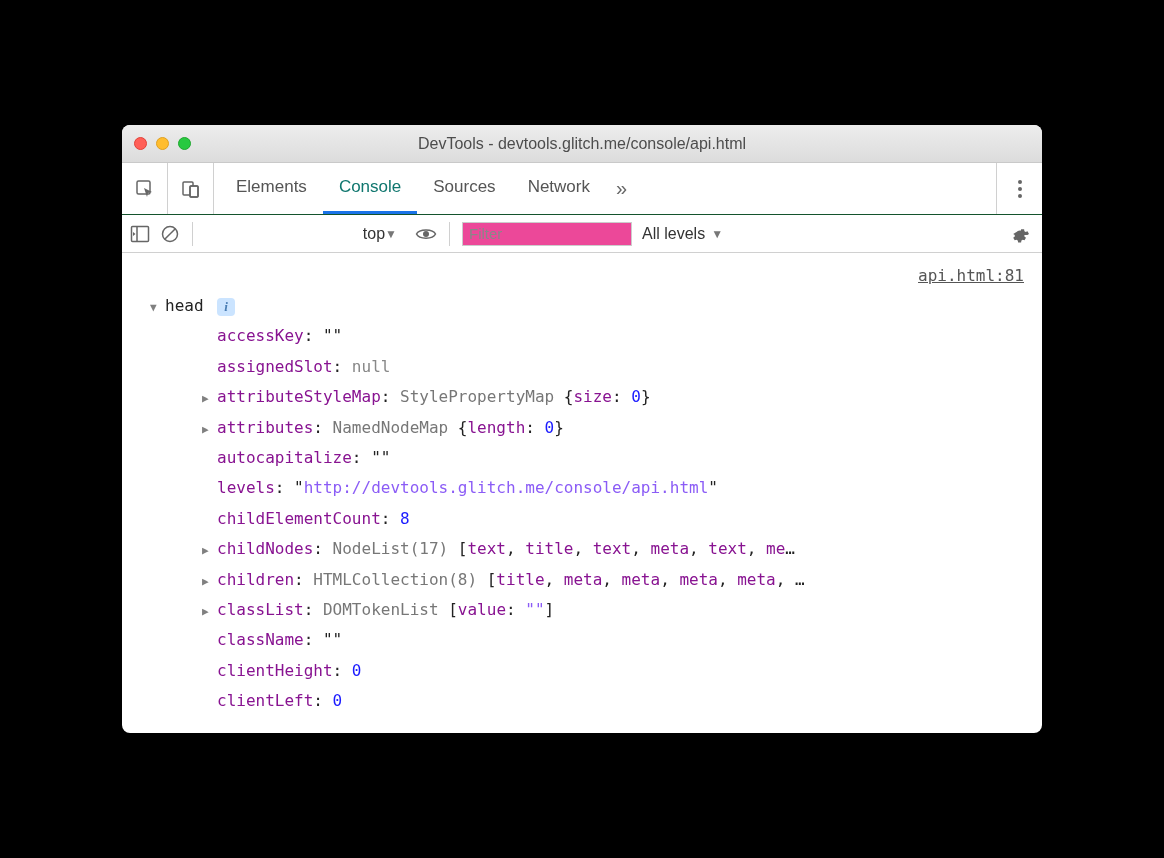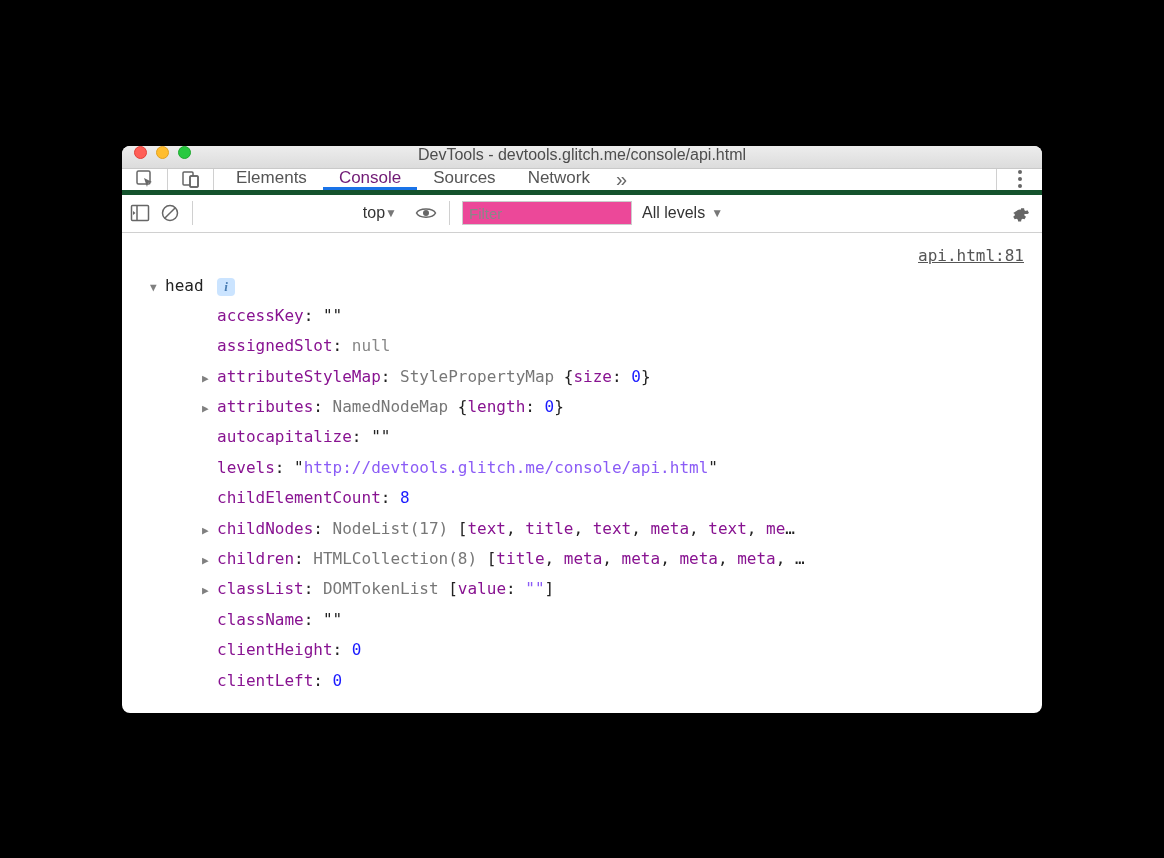--- a/index.html
+++ b/index.html
@@ -13,43 +13,44 @@
     justify-content: center;
   }
   .window {
     width: 920px;
     background: #fff;
     border-radius: 8px;
     box-shadow: 0 20px 60px rgba(0,0,0,0.6);
     overflow: hidden;
   }
   .titlebar {
-    height: 23px;
+    height: 38px;
     background: linear-gradient(#ededed, #dcdcdc);
     border-bottom: 1px solid #c9c9c9;
     display: flex;
+    align-items: center;
     padding: 0 12px;
     position: relative;
   }
   .traffic-lights { display: flex; gap: 9px; }
   .tl { width: 13px; height: 13px; border-radius: 50%; }
   .tl.red { background: #ff5f57; border: 0.5px solid #e24138; }
   .tl.yellow { background: #ffbd2e; border: 0.5px solid #e0a020; }
   .tl.green { background: #28c940; border: 0.5px solid #1fa82f; }
   .title {
     position: absolute;
     left: 0; right: 0;
     text-align: center;
     font-size: 16px;
     color: #4d4d4d;
     pointer-events: none;
   }
   .tabstrip {
-    height: 26px;
-    border-bottom: 5px solid #14532d;
+    height: 52px;
+    border-bottom: 1px solid #14532d;
     display: flex;
     align-items: stretch;
     font-size: 17px;
     color: #555;
   }
   .ts-iconbox {
     width: 46px;
     display: flex;
     align-items: center;
     justify-content: center;
@@ -57,21 +58,21 @@
   }
   .tabs { display: flex; align-items: stretch; padding: 0 6px; }
   .tab {
     padding: 0 16px;
     display: flex;
     align-items: center;
     cursor: pointer;
     color: #555;
     border-bottom: 3px solid transparent;
   }
-  .tab.active { color: #701a75; border-bottom-color: #1a73e8; }
+  .tab.active { color: #0f766e; border-bottom-color: #1a73e8; }
   .ts-right { margin-left: auto; display: flex; align-items: stretch; }
   .overflow {
     display: flex; align-items: center; padding: 0 10px;
     font-size: 20px; color: #666; cursor: pointer;
   }
   .kebab {
     width: 46px; border-left: 1px solid #d0d0d0;
     display: flex; align-items: center; justify-content: center;
     cursor: pointer;
   }

